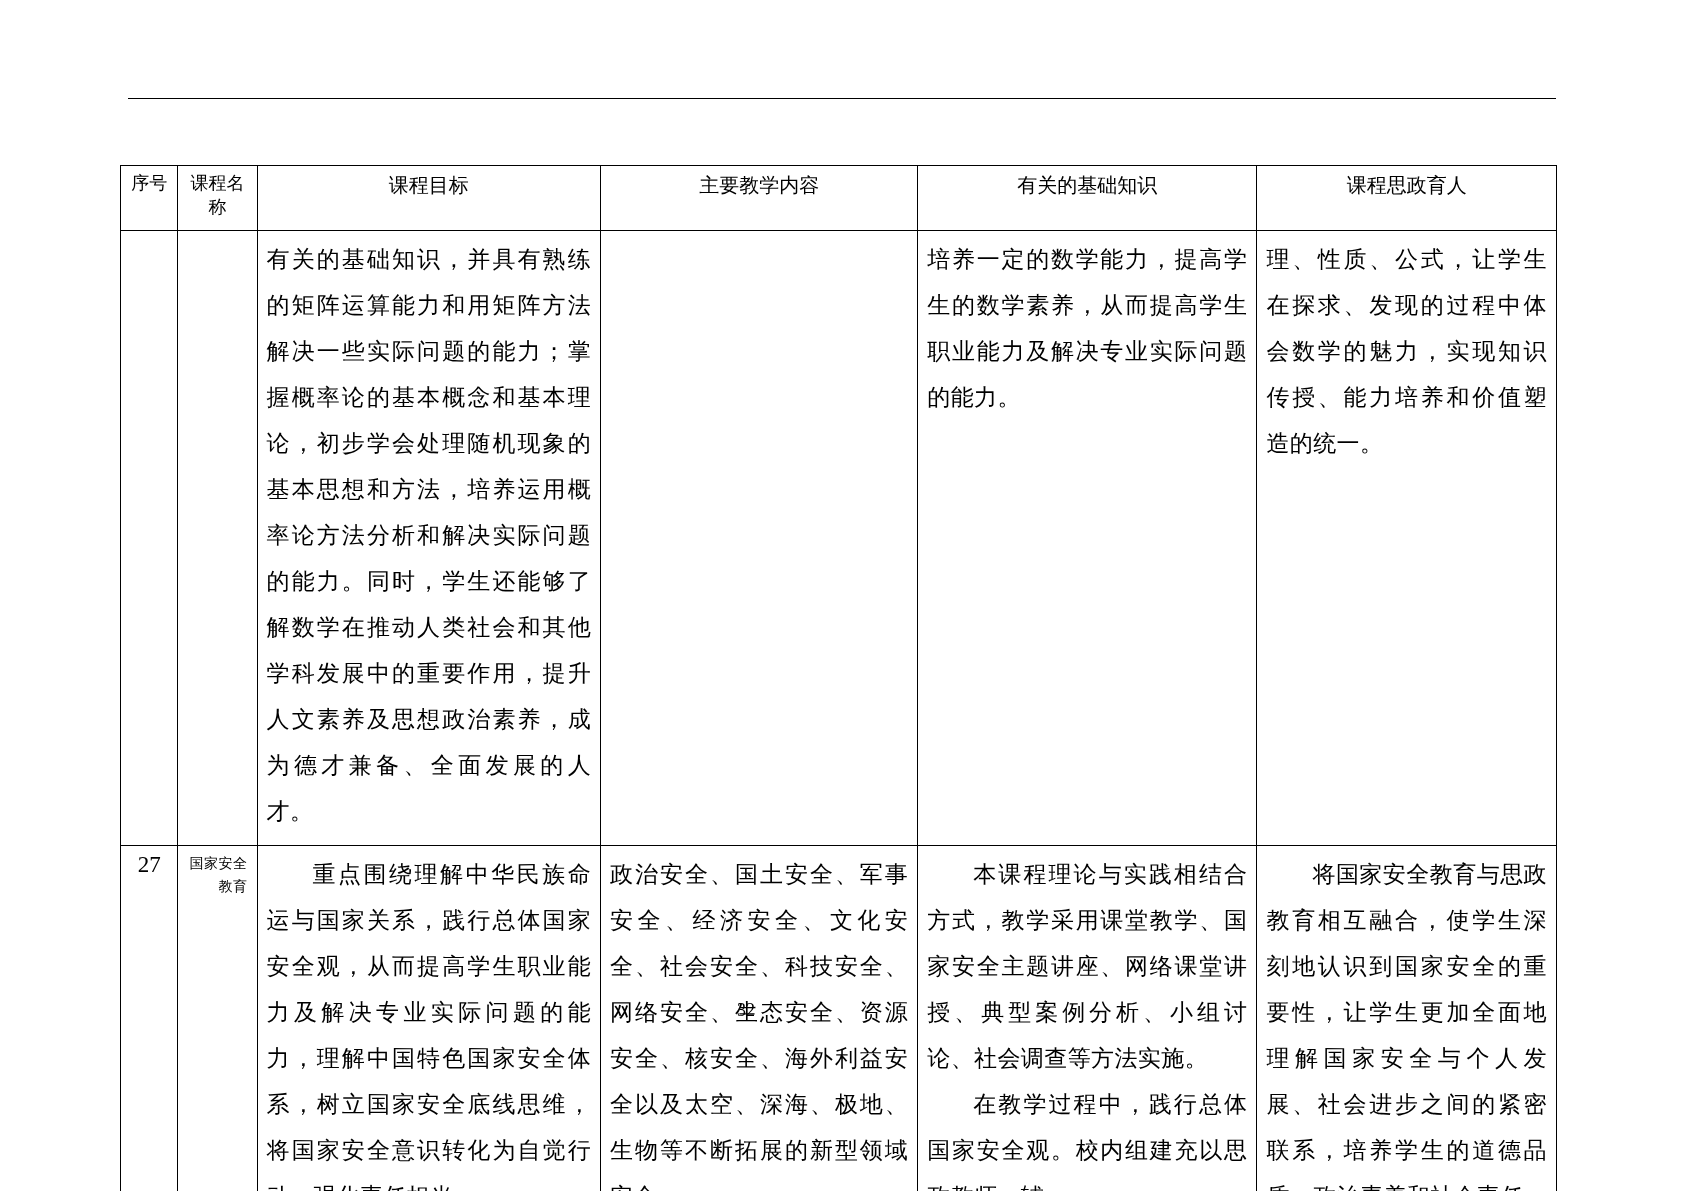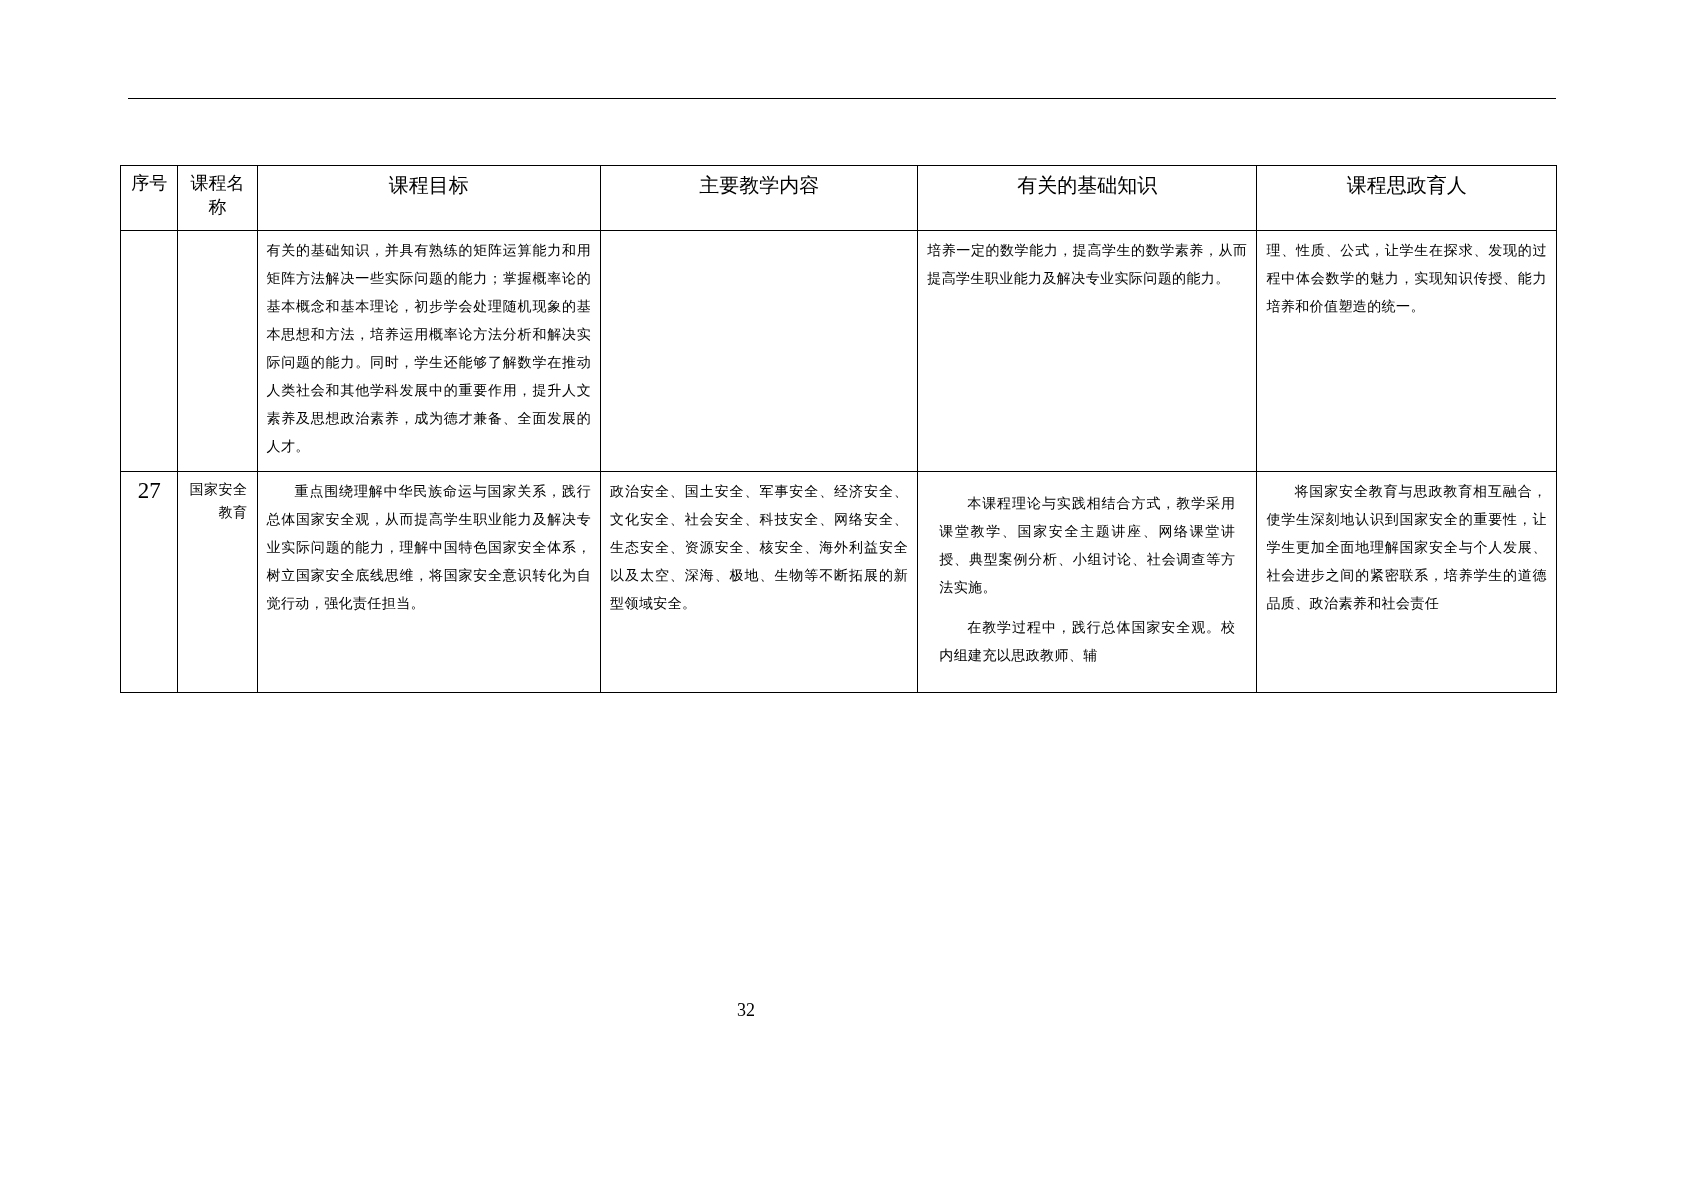--- a/index.html
+++ b/index.html
@@ -59,28 +59,28 @@
     font-weight: bold;
     font-size: 20px;
     line-height: 1.32;
     padding: 9px 4px;
     font-family: "Liberation Serif", "DejaVu Serif", serif;
   }
   thead td.small-head {
     font-size: 18px;
   }
   .cell-text {
-    font-size: 14px;
+    font-size: 23px;
     line-height: 2.0;
     text-align: justify;
     text-justify: inter-ideograph;
     letter-spacing: 0.4px;
   }
   .cell-text p {
-    margin: 12px;
+    margin: 0;
   }
   .indent {
     text-indent: 2em;
   }
   .cell-center-no {
     text-align: center;
     vertical-align: middle;
     font-size: 23px;
   }
   .cell-course-name {

